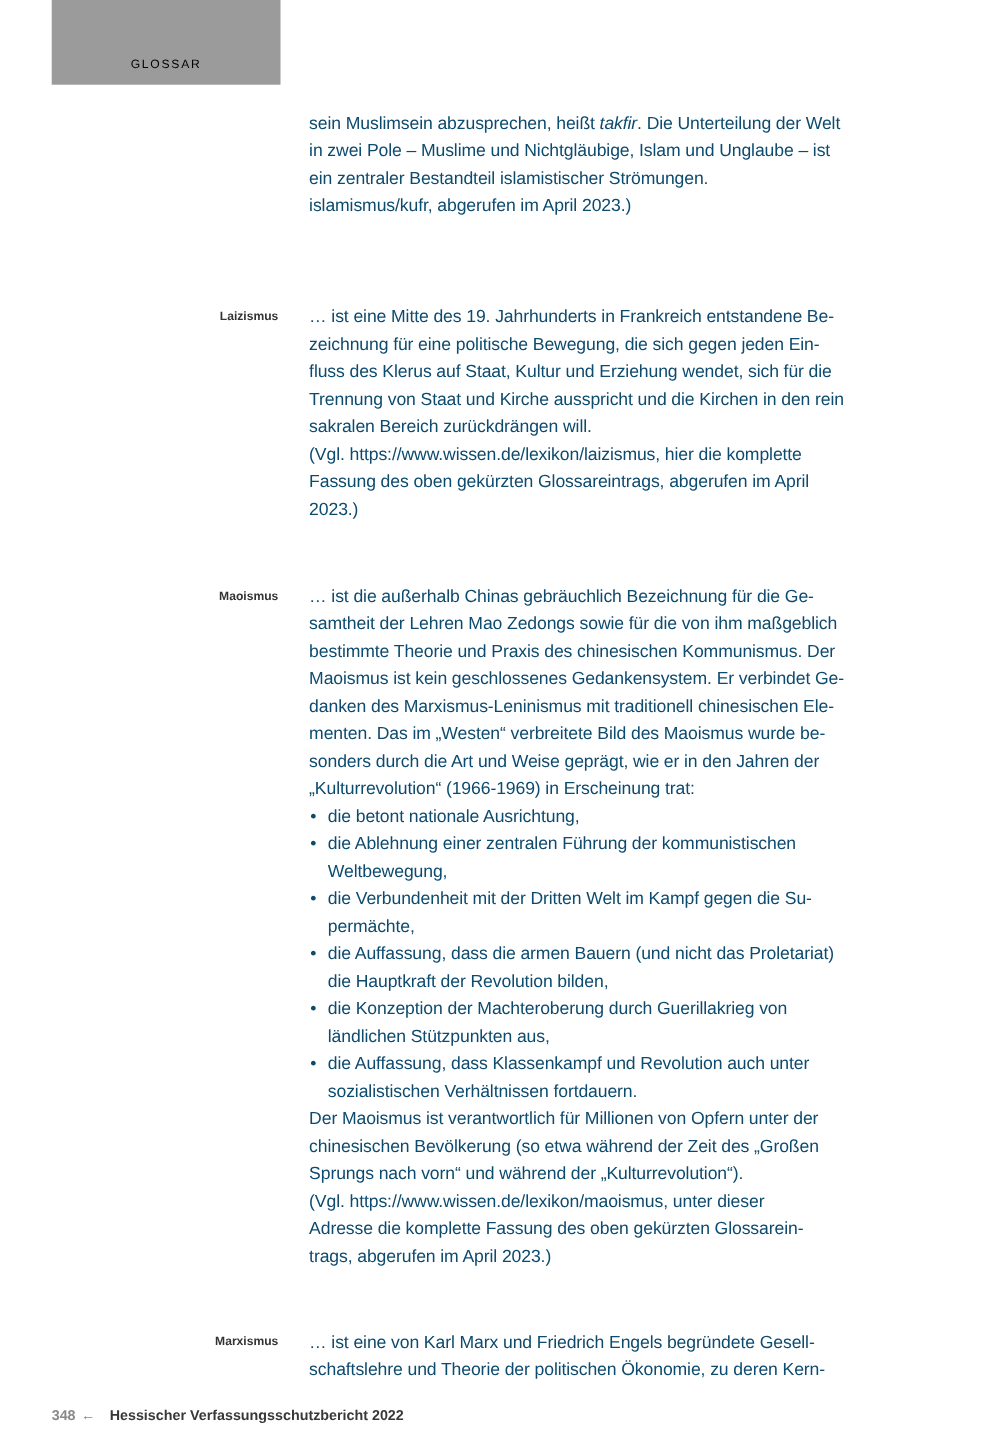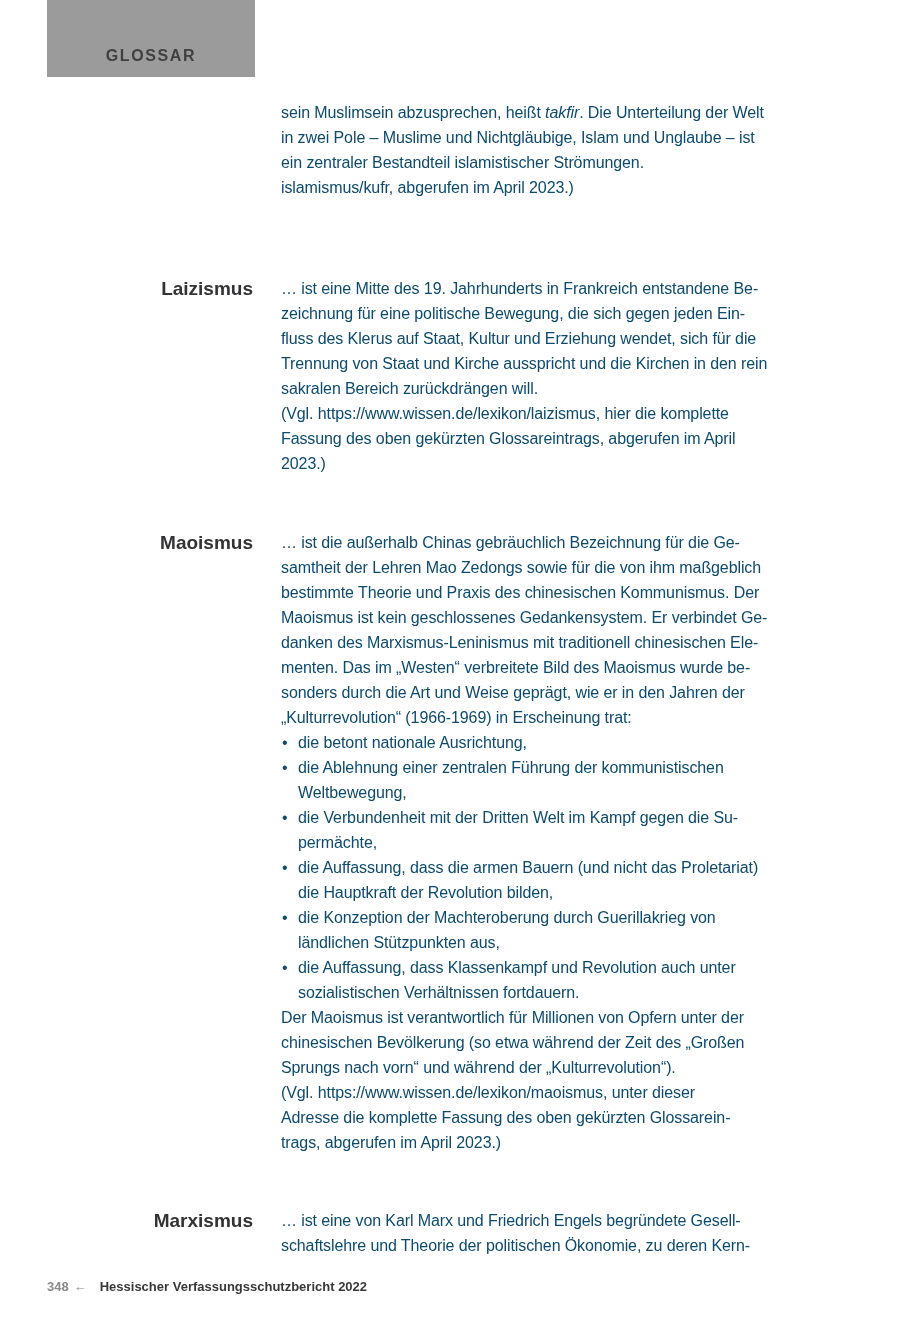--- a/index.html
+++ b/index.html
@@ -13,29 +13,29 @@
   .page{position:absolute;inset:0;background:#ffffff;}
 
   
   .header-box{
     position:absolute;left:47px;top:0;width:208px;height:77px;
     background:#9b9b9b;
     display:flex;align-items:flex-end;justify-content:center;
     padding-bottom:12px;box-sizing:border-box;
   }
   .header-label{
-    color:#404040;font-size:16px;font-weight:bold;letter-spacing:1.6px;
+    color:#000000;font-size:11px;font-weight:normal;letter-spacing:1.6px;
   }
 
   
   .entry{position:absolute;left:47px;width:800px;}
   .entry .term{
     position:absolute;left:0;top:0;width:206px;
     text-align:right;
-    font-size:19px;font-weight:bold;color:#333335;
+    font-size:11px;font-weight:bold;color:#333335;
     line-height:25px;white-space:nowrap;
   }
   .entry .body{margin-left:234px;width:520px;}
   .line{
     font-size:16px;line-height:25px;color:#0c4a6e;
     letter-spacing:-0.1px;white-space:nowrap;
   }
   .line.bullet{position:relative;padding-left:17px;}
   .line.bullet::before{content:"\2022";position:absolute;left:1px;}
   .line.cont{padding-left:17px;}

